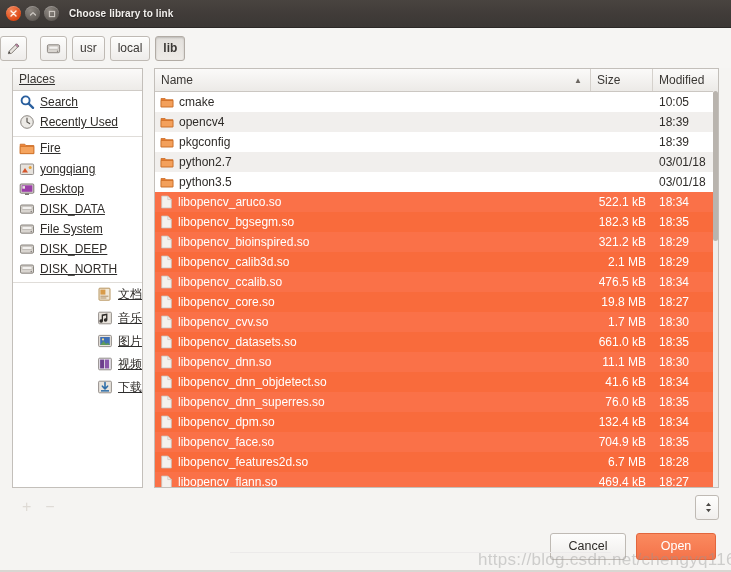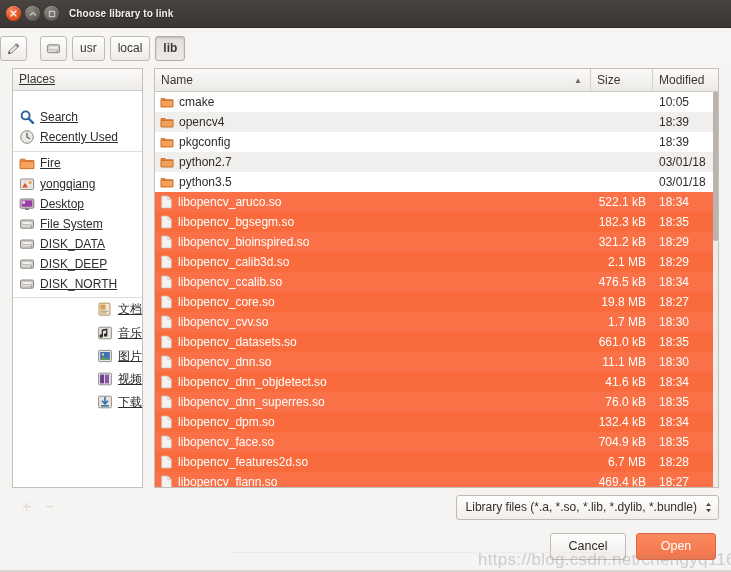--- a/index.html
+++ b/index.html
@@ -109,21 +109,21 @@
   .places-head {
     height: 21px;
     line-height: 21px;
     padding-left: 6px;
     font-size: 12px;
     color: #3a3734;
     background: linear-gradient(to bottom, #fbfaf9, #edebe8);
     border-bottom: 1px solid #cfcbc6;
     flex: none;
   }
-  .places-list { flex: 1 1 auto; padding-top: 16px; overflow: hidden; }
+  .places-list { flex: 1 1 auto; padding-top: 1px; overflow: hidden; }
   .place {
     height: 20px;
     display: flex;
     align-items: center;
     padding-left: 6px;
     gap: 5px;
     font-size: 12px;
     color: #2f2c29;
     white-space: nowrap;
   }
@@ -374,31 +374,31 @@
             <span>Desktop</span>
           </div>
           <div class="place">
             <span>
               <svg width="16" height="16" viewBox="0 0 16 16" class="pico">
                 <rect x="1.5" y="4" width="13" height="8.2" rx="1.3" fill="#d9d5d0" stroke="#7d7872" stroke-width="0.9"></rect>
                 <rect x="3" y="5.3" width="10" height="3.2" rx="0.7" fill="#f3f1ef" stroke="#a9a49e" stroke-width="0.6"></rect>
                 <circle cx="12.3" cy="10.6" r="0.8" fill="#8a8580"></circle>
               </svg>
             </span>
-            <span>File System</span>
+            <span>DISK_DATA</span>
           </div>
           <div class="place">
             <span>
               <svg width="16" height="16" viewBox="0 0 16 16" class="pico">
                 <rect x="1.5" y="4" width="13" height="8.2" rx="1.3" fill="#d9d5d0" stroke="#7d7872" stroke-width="0.9"></rect>
                 <rect x="3" y="5.3" width="10" height="3.2" rx="0.7" fill="#f3f1ef" stroke="#a9a49e" stroke-width="0.6"></rect>
                 <circle cx="12.3" cy="10.6" r="0.8" fill="#8a8580"></circle>
               </svg>
             </span>
-            <span>DISK_DATA</span>
+            <span>File System</span>
           </div>
           <div class="place">
             <span>
               <svg width="16" height="16" viewBox="0 0 16 16" class="pico">
                 <rect x="1.5" y="4" width="13" height="8.2" rx="1.3" fill="#d9d5d0" stroke="#7d7872" stroke-width="0.9"></rect>
                 <rect x="3" y="5.3" width="10" height="3.2" rx="0.7" fill="#f3f1ef" stroke="#a9a49e" stroke-width="0.6"></rect>
                 <circle cx="12.3" cy="10.6" r="0.8" fill="#8a8580"></circle>
               </svg>
             </span>
             <span>DISK_DEEP</span>
@@ -743,21 +743,20 @@
     </div>
   </div>
 
   <div class="filterrow">
     <div class="addrem">
       <span>+</span>
       <span>−</span>
     </div>
     <div class="filterspace"></div>
     <div class="combo">
-      <span>Library files (*.a, *.so, *.lib, *.dylib, *.bundle)</span>
       <span class="spin">
         <svg width="7" height="11" viewBox="0 0 7 11">
             <path d="M3.5 0.8 L6 4 L1 4 Z" fill="#4b4845"></path>
             <path d="M3.5 10.2 L6 7 L1 7 Z" fill="#4b4845"></path>
           </svg>
       </span>
     </div>
   </div>
 
   <div class="footer">

